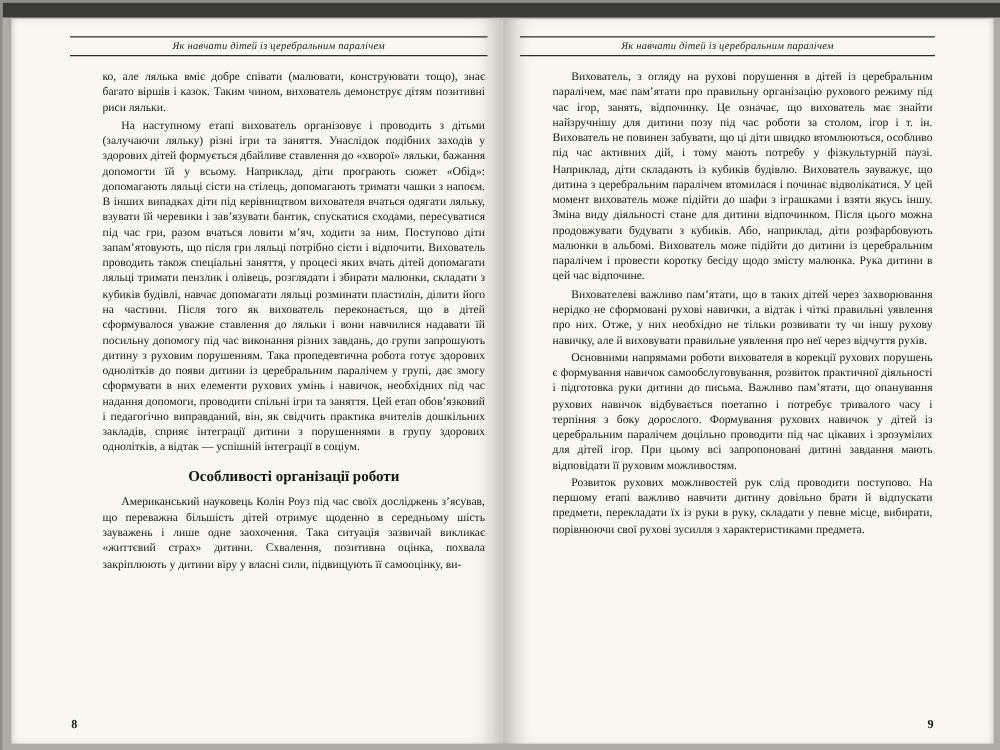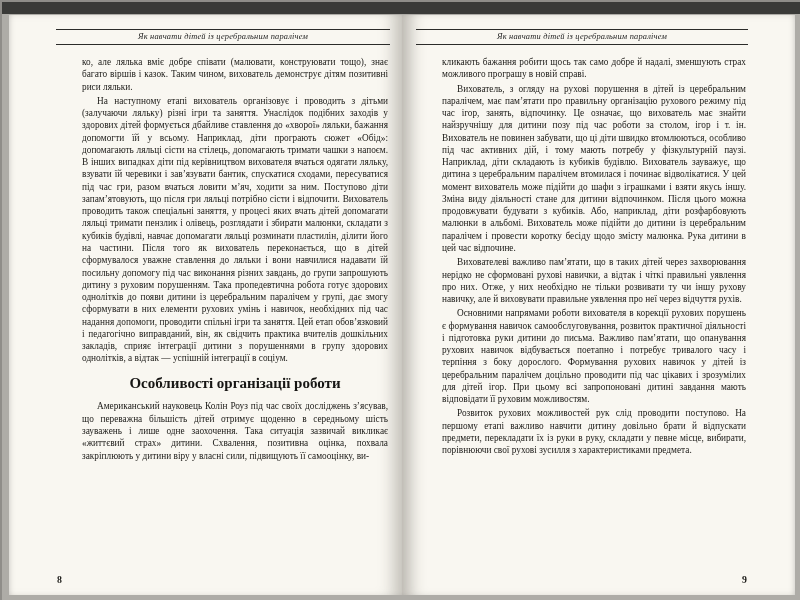--- a/index.html
+++ b/index.html
@@ -38,21 +38,21 @@
     line-height:1.32;
     color:#1a1916;
     text-align:justify;
     margin-left:24px;
   }
   .body-text p { text-indent:15px; }
   .body-text p.cont { text-indent:0; }
   .section-heading {
     text-align:center;
     font-weight:bold;
-    font-size:15px;
+    font-size:12px;
     color:#171614;
     margin:7px 0 5px;
   }
 
   .folio {
     flex:0 0 auto;
     height:24px;
     display:flex;
     align-items:center;
     font-weight:bold;
@@ -81,21 +81,20 @@
           <p>Американський науковець Колін Роуз під час своїх досліджень з’ясував, що переважна більшість дітей отримує щоденно в середньому шість зауважень і лише одне заохочення. Така ситуація зазвичай викликає «життєвий страх» дитини. Схвалення, позитивна оцінка, похвала закріплюють у дитини віру у власні сили, підвищують її самооцінку, ви-</p>
         </div>
         <div class="folio">8</div>
       </div>
     </div>
 
     <div class="page page-right">
       <div class="page-inner">
         <div class="running-head">Як навчати дітей із церебральним паралічем</div>
         <div class="body-text">
-          <p class="cont">кликають бажання робити щось так само добре й надалі, зменшують страх можливого програшу в новій справі.</p>
           <p>Вихователь, з огляду на рухові порушення в дітей із церебральним паралічем, має пам’ятати про правильну організацію рухового режиму під час ігор, занять, відпочинку. Це означає, що вихователь має знайти найзручнішу для дитини позу під час роботи за столом, ігор і т. ін. Вихователь не повинен забувати, що ці діти швидко втомлюються, особливо під час активних дій, і тому мають потребу у фізкультурній паузі. Наприклад, діти складають із кубиків будівлю. Вихователь зауважує, що дитина з церебральним паралічем втомилася і починає відволікатися. У цей момент вихователь може підійти до шафи з іграшками і взяти якусь іншу. Зміна виду діяльності стане для дитини відпочинком. Після цього можна продовжувати будувати з кубиків. Або, наприклад, діти розфарбовують малюнки в альбомі. Вихователь може підійти до дитини із церебральним паралічем і провести коротку бесіду щодо змісту малюнка. Рука дитини в цей час відпочине.</p>
           <p>Вихователеві важливо пам’ятати, що в таких дітей через захворювання нерідко не сформовані рухові навички, а відтак і чіткі правильні уявлення про них. Отже, у них необхідно не тільки розвивати ту чи іншу рухову навичку, але й виховувати правильне уявлення про неї через відчуття рухів.</p>
           <p>Основними напрямами роботи вихователя в корекції рухових порушень є формування навичок самообслуговування, розвиток практичної діяльності і підготовка руки дитини до письма. Важливо пам’ятати, що опанування рухових навичок відбувається поетапно і потребує тривалого часу і терпіння з боку дорослого. Формування рухових навичок у дітей із церебральним паралічем доцільно проводити під час цікавих і зрозумілих для дітей ігор. При цьому всі запропоновані дитині завдання мають відповідати її руховим можливостям.</p>
           <p>Розвиток рухових можливостей рук слід проводити поступово. На першому етапі важливо навчити дитину довільно брати й відпускати предмети, перекладати їх із руки в руку, складати у певне місце, вибирати, порівнюючи свої рухові зусилля з характеристиками предмета.</p>
         </div>
         <div class="folio">9</div>
       </div>
     </div>
 
   </div>

